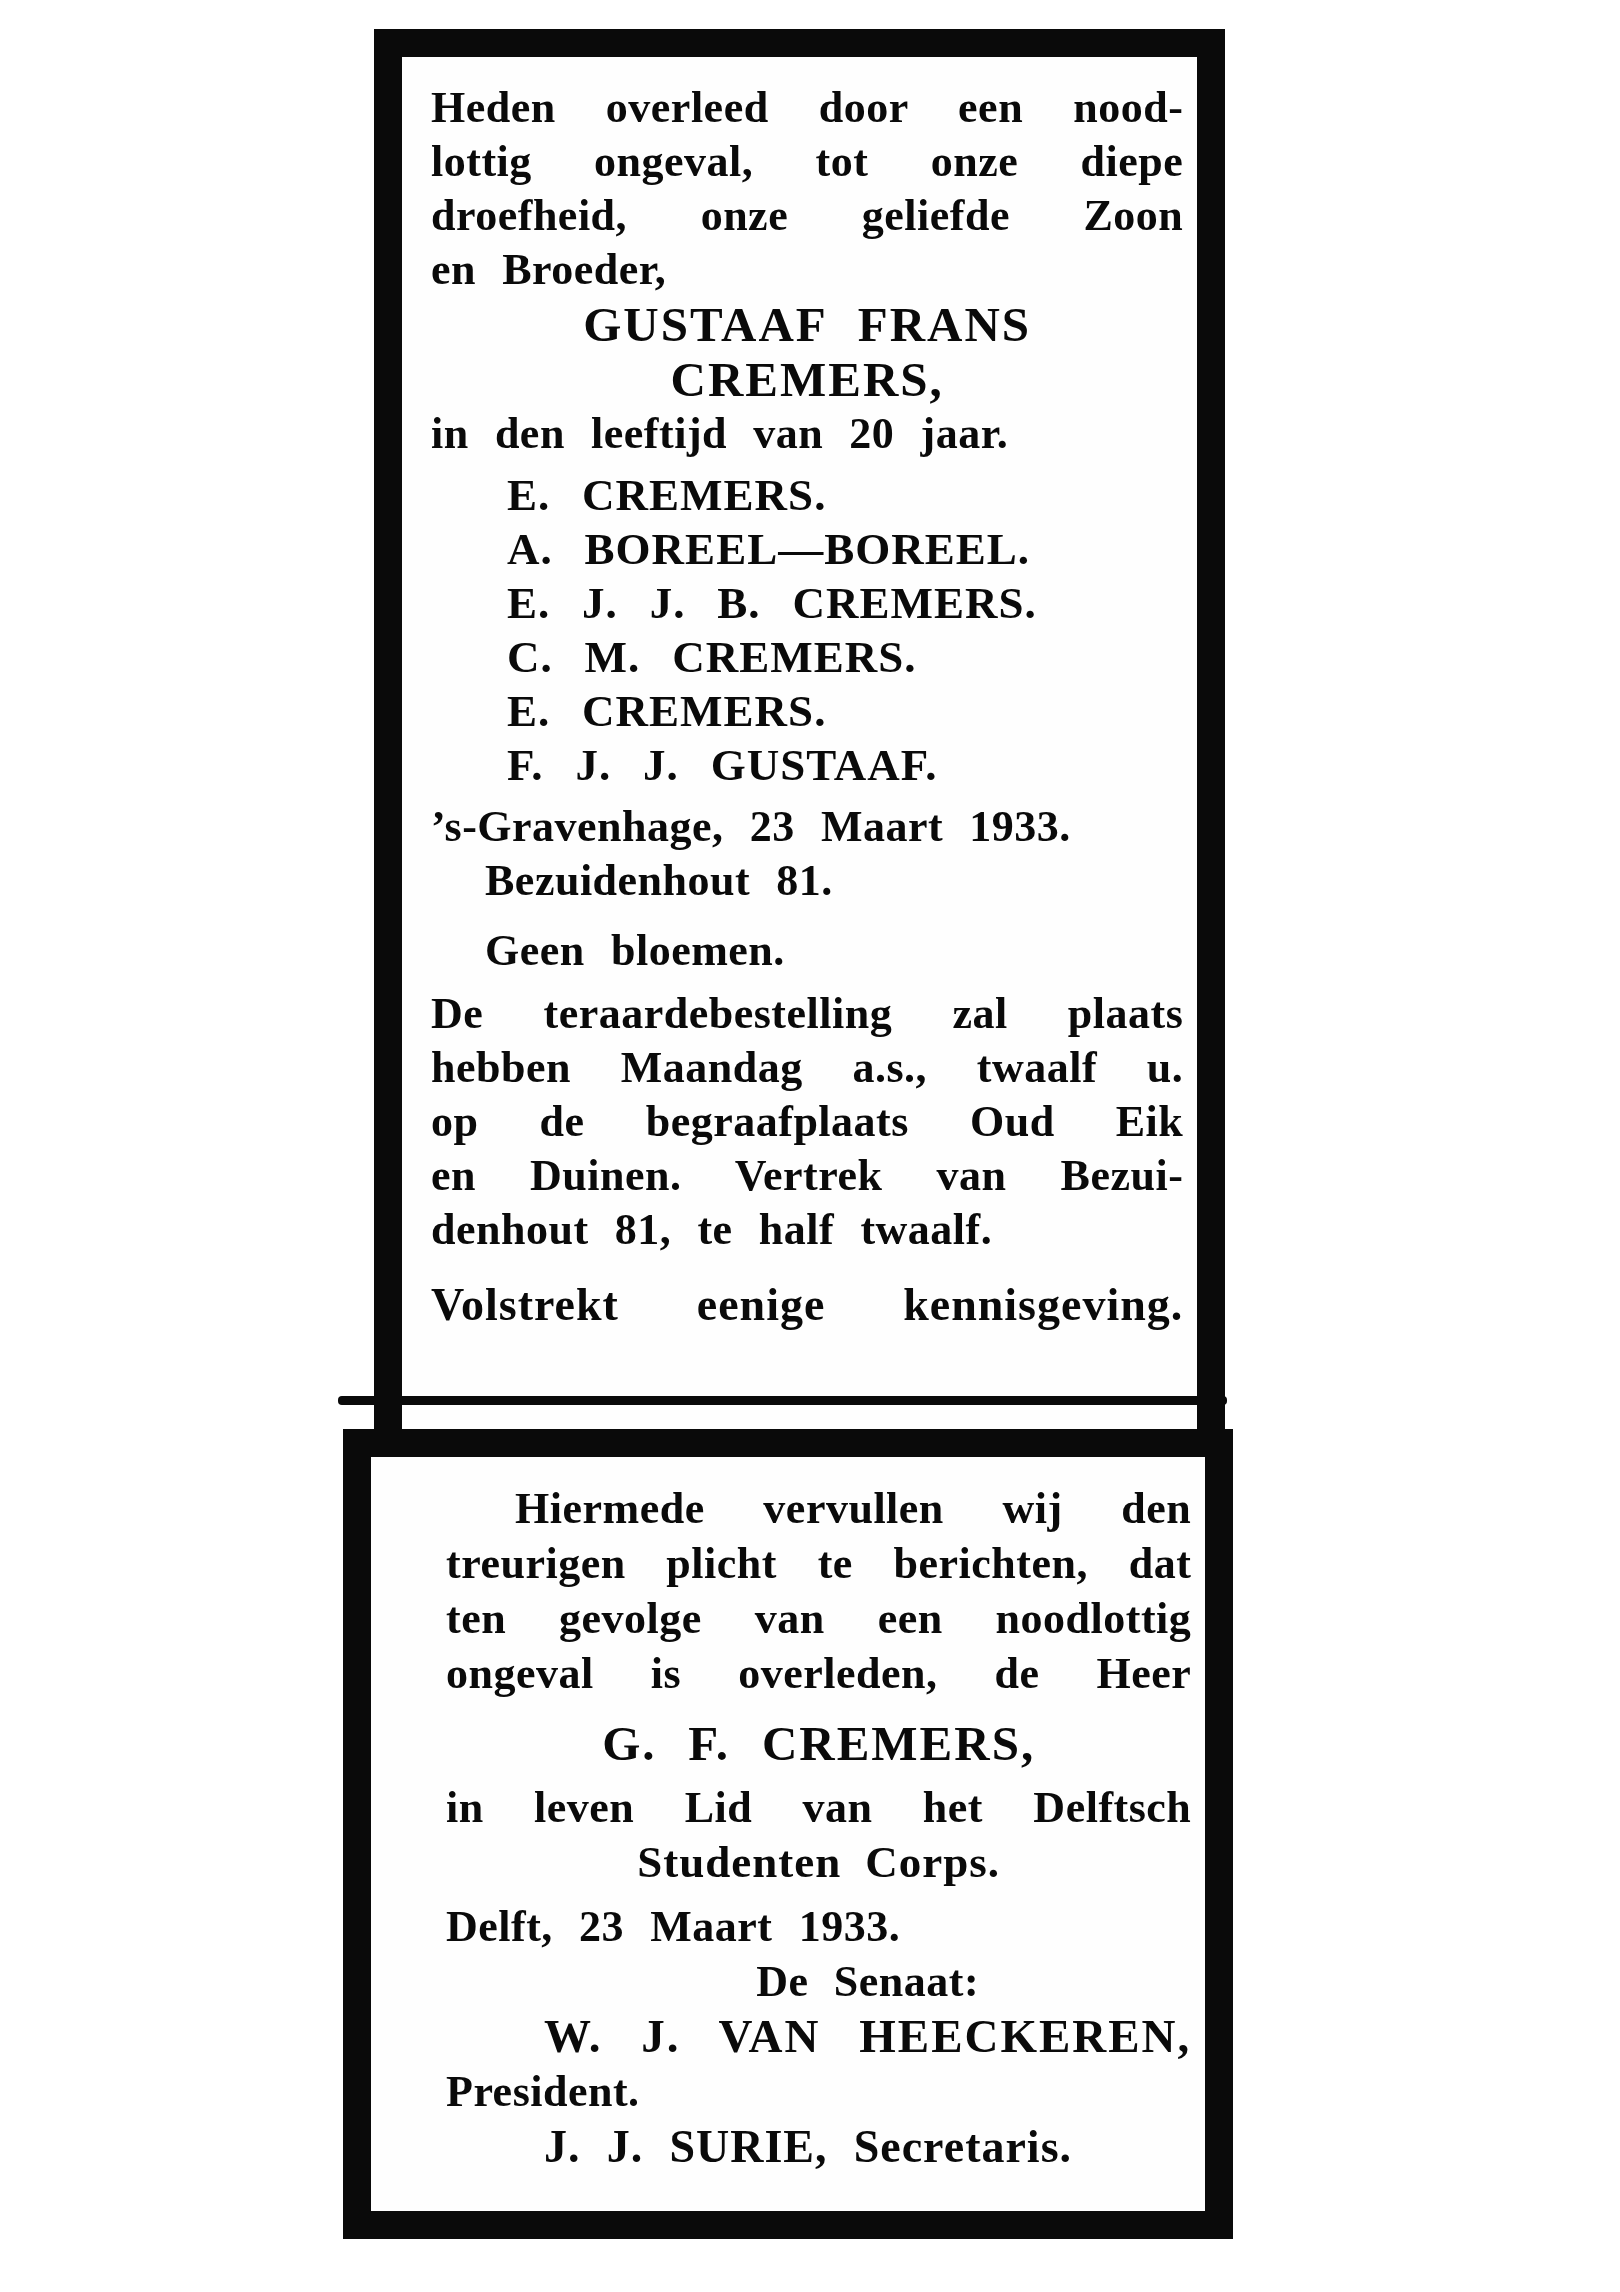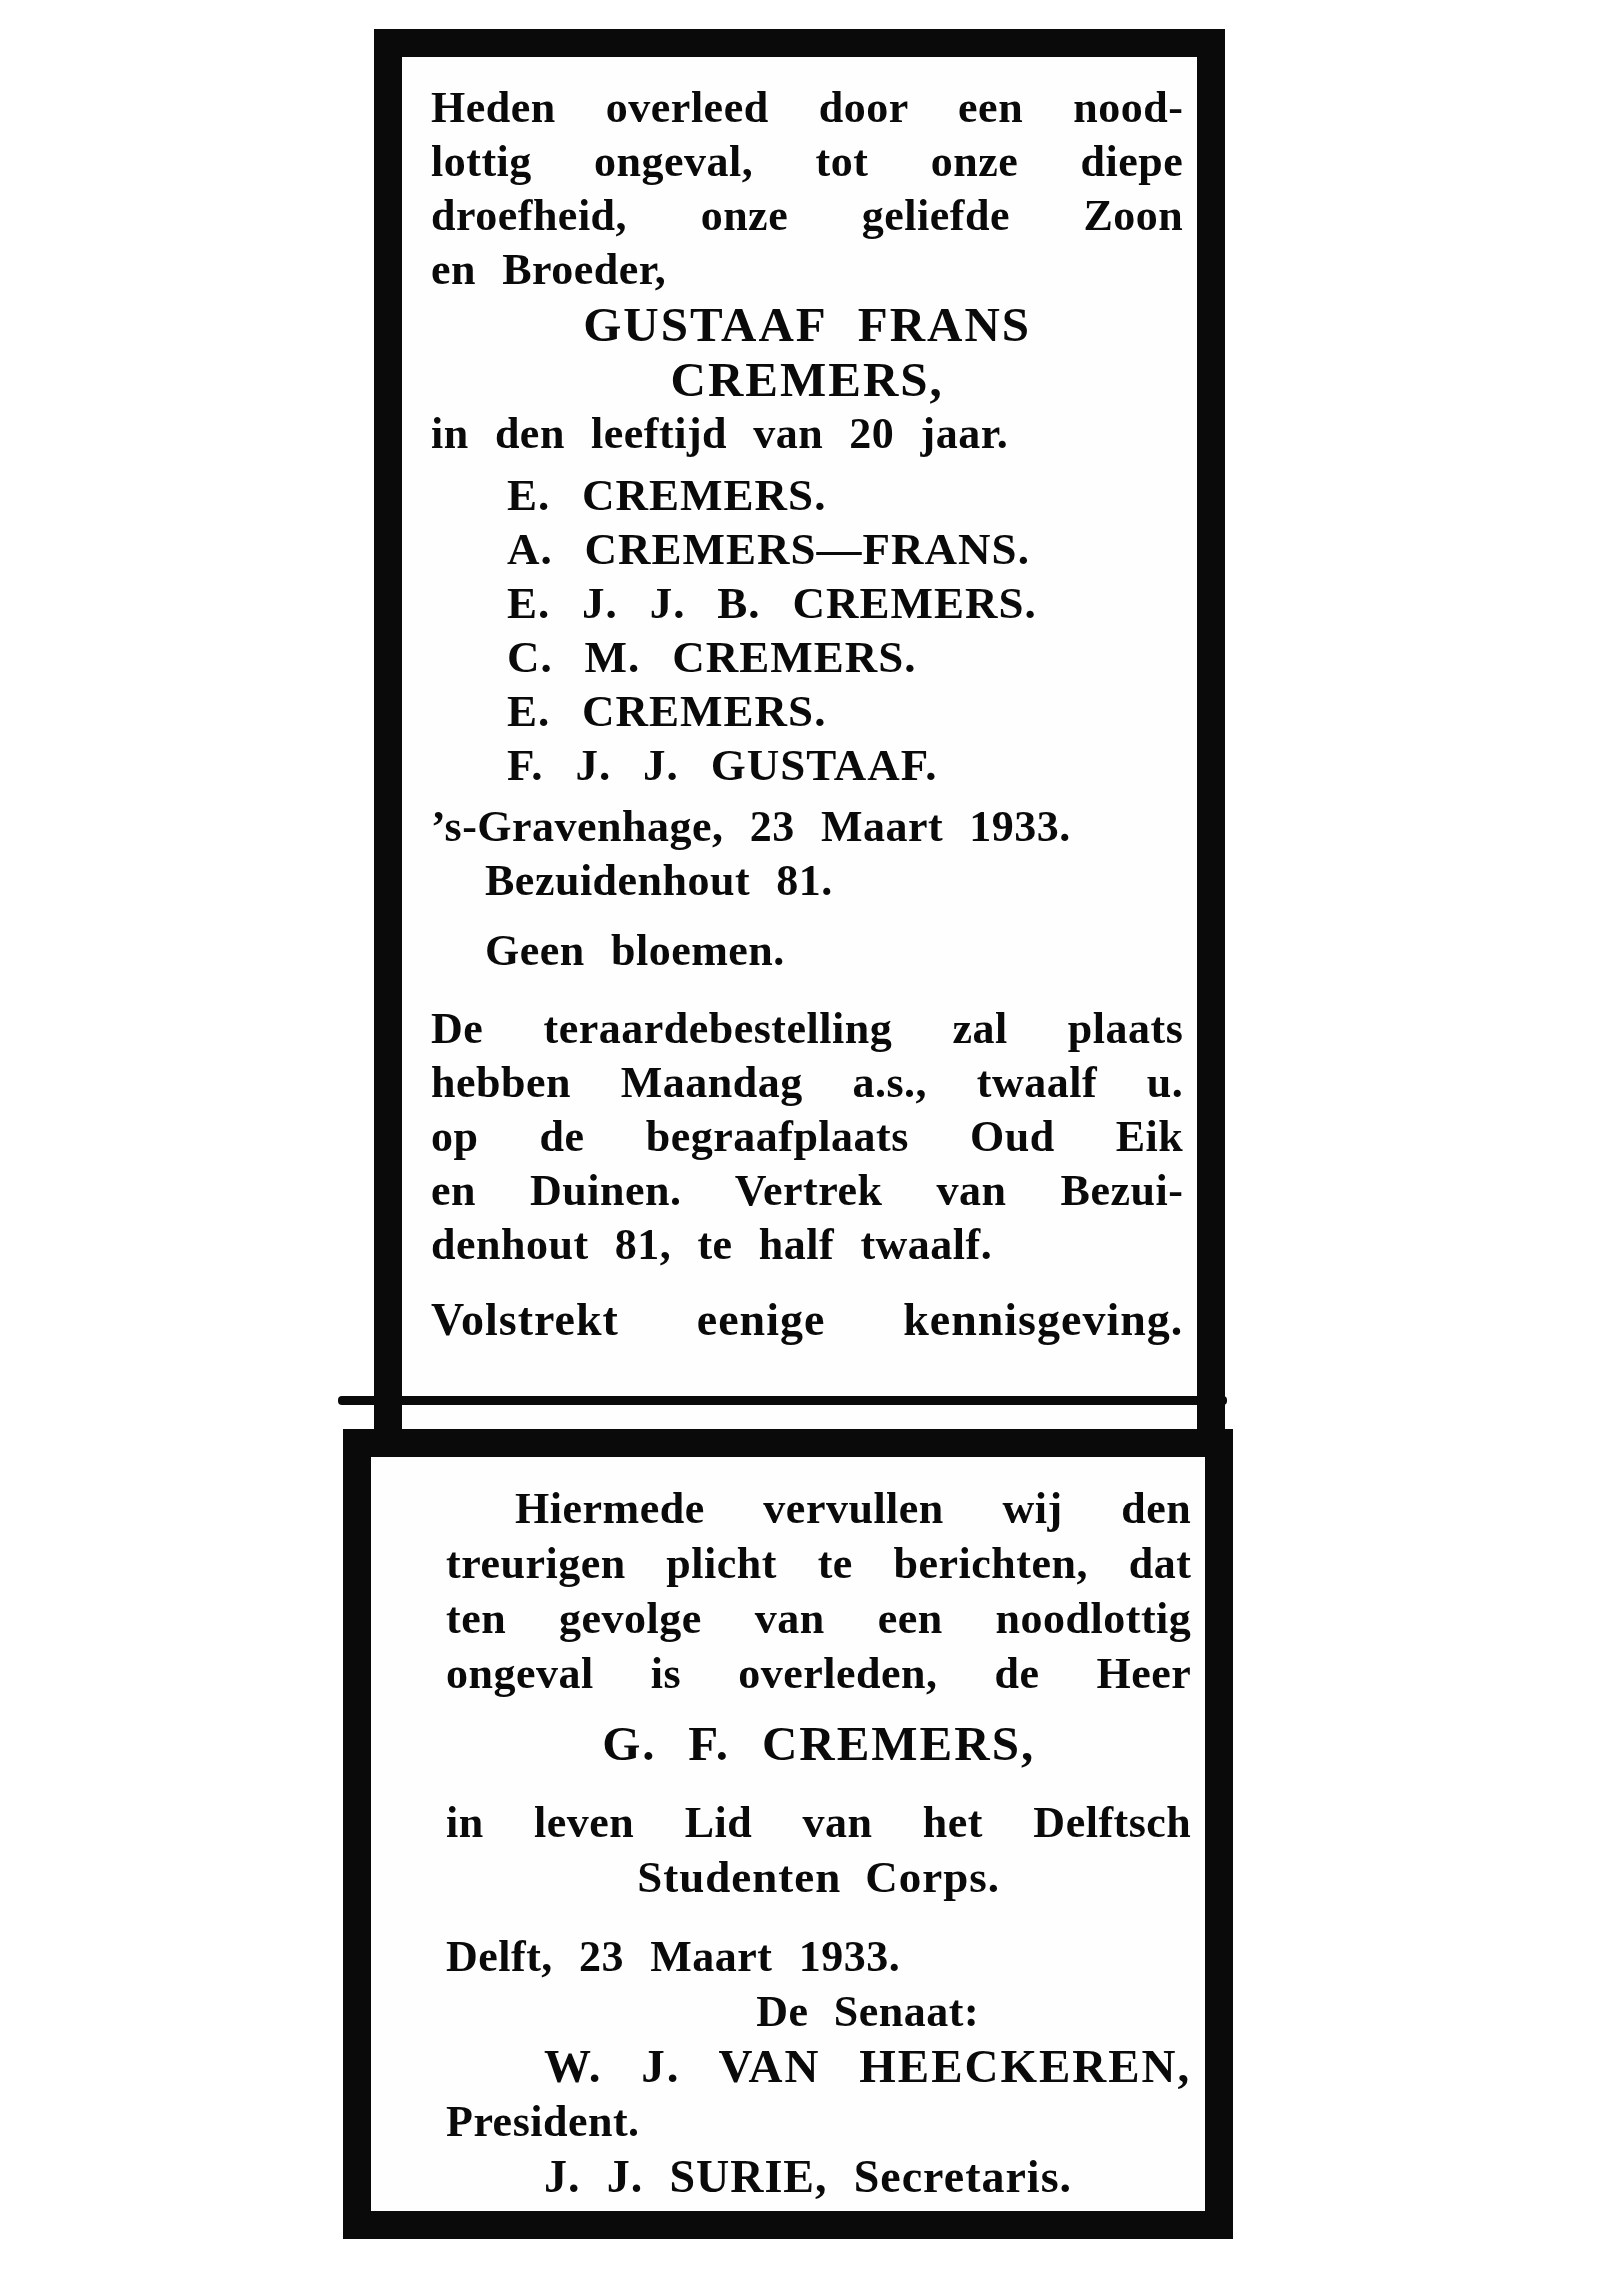--- a/index.html
+++ b/index.html
@@ -58,21 +58,21 @@
     text-align:center;
   }
   .name-line{
     padding-left:76px;
     font-size:45px;
     letter-spacing:1px;
     word-spacing:19.6px;
   }
   .indent55{padding-left:54px;}
   .mt8{margin-top:7.8px;}
-  .mt14{margin-top:24px;}
+  .mt14{margin-top:9px;}
   .mt16{margin-top:15.7px;}
   .closing-line{
     margin-top:21.6px;
     font-size:46px;
     letter-spacing:1px;
   }
   .first-indent{text-indent:69px;}
   .senate-line{
     text-align:center;
     padding-left:98px;
@@ -104,21 +104,21 @@
     <div class="ln j">lottig ongeval, tot onze diepe</div>
     <div class="ln j">droefheid, onze geliefde Zoon</div>
     <div class="ln wide">en Broeder,</div>
 
     <div class="ln caps">GUSTAAF FRANS</div>
     <div class="ln caps">CREMERS,</div>
 
     <div class="ln wide">in den leeftijd van 20 jaar.</div>
 
     <div class="ln name-line mt8">E. CREMERS.</div>
-    <div class="ln name-line">A. CREMERS—FRANS.</div>
+    <div class="ln name-line">A. BOREEL—BOREEL.</div>
     <div class="ln name-line">E. J. J. B. CREMERS.</div>
     <div class="ln name-line">C. M. CREMERS.</div>
     <div class="ln name-line">E. CREMERS.</div>
     <div class="ln name-line">F. J. J. GUSTAAF.</div>
 
     <div class="ln wide mt8">’s-Gravenhage, 23 Maart 1933.</div>
     <div class="ln wide indent55">Bezuidenhout 81.</div>
 
     <div class="ln wide indent55 mt16">Geen bloemen.</div>
 

